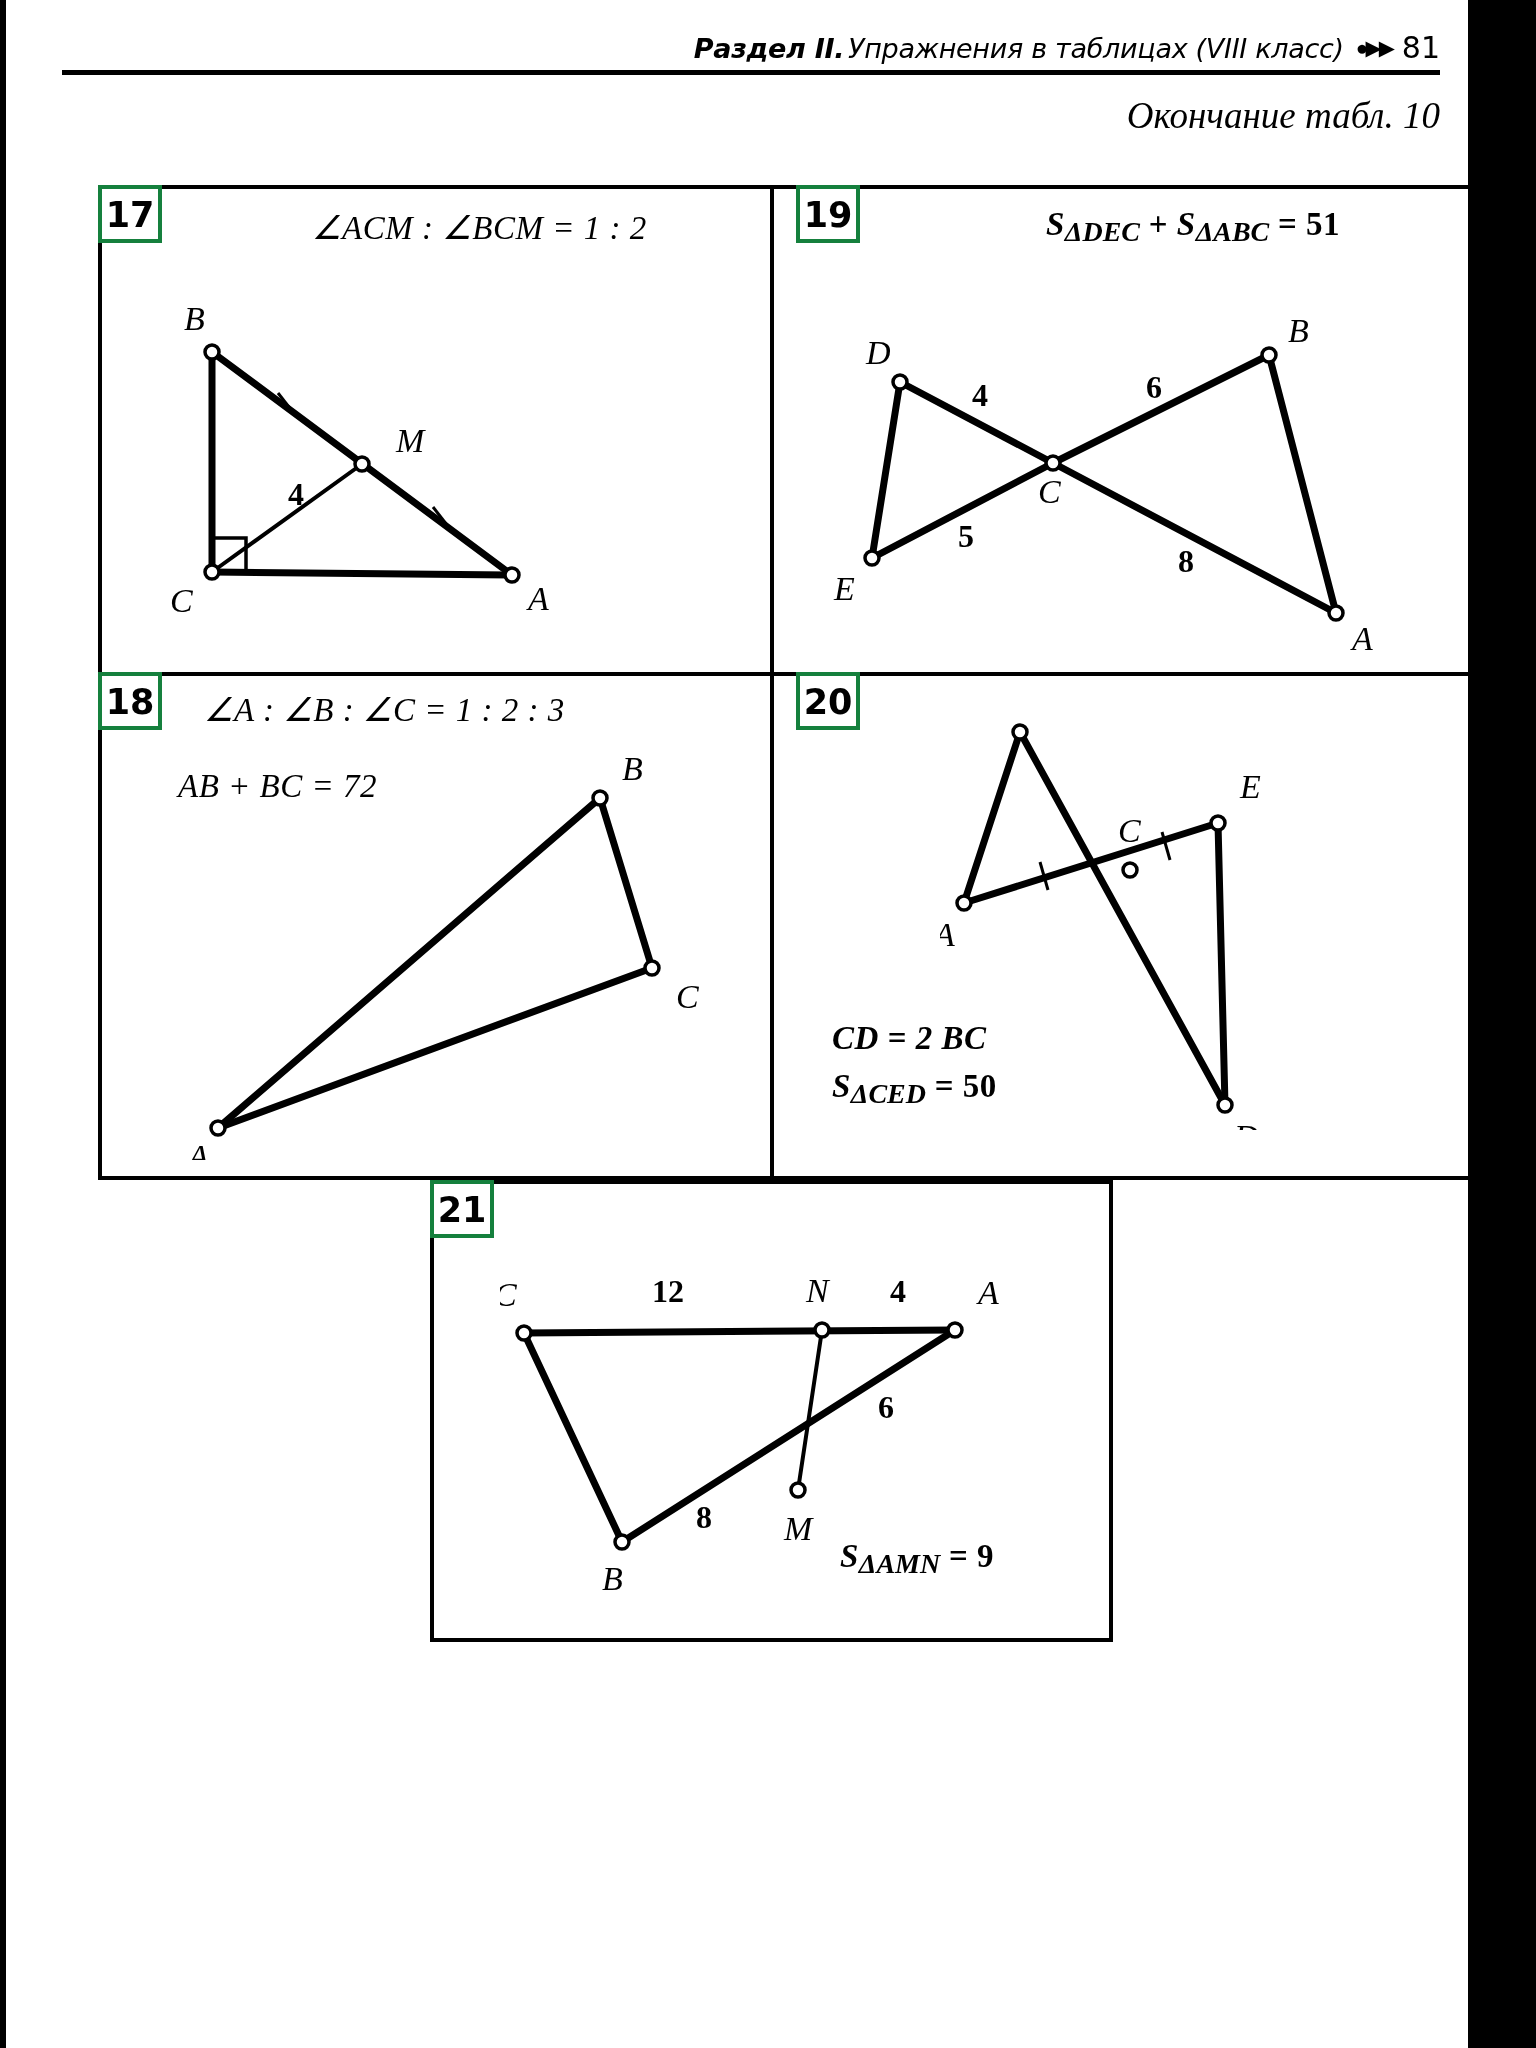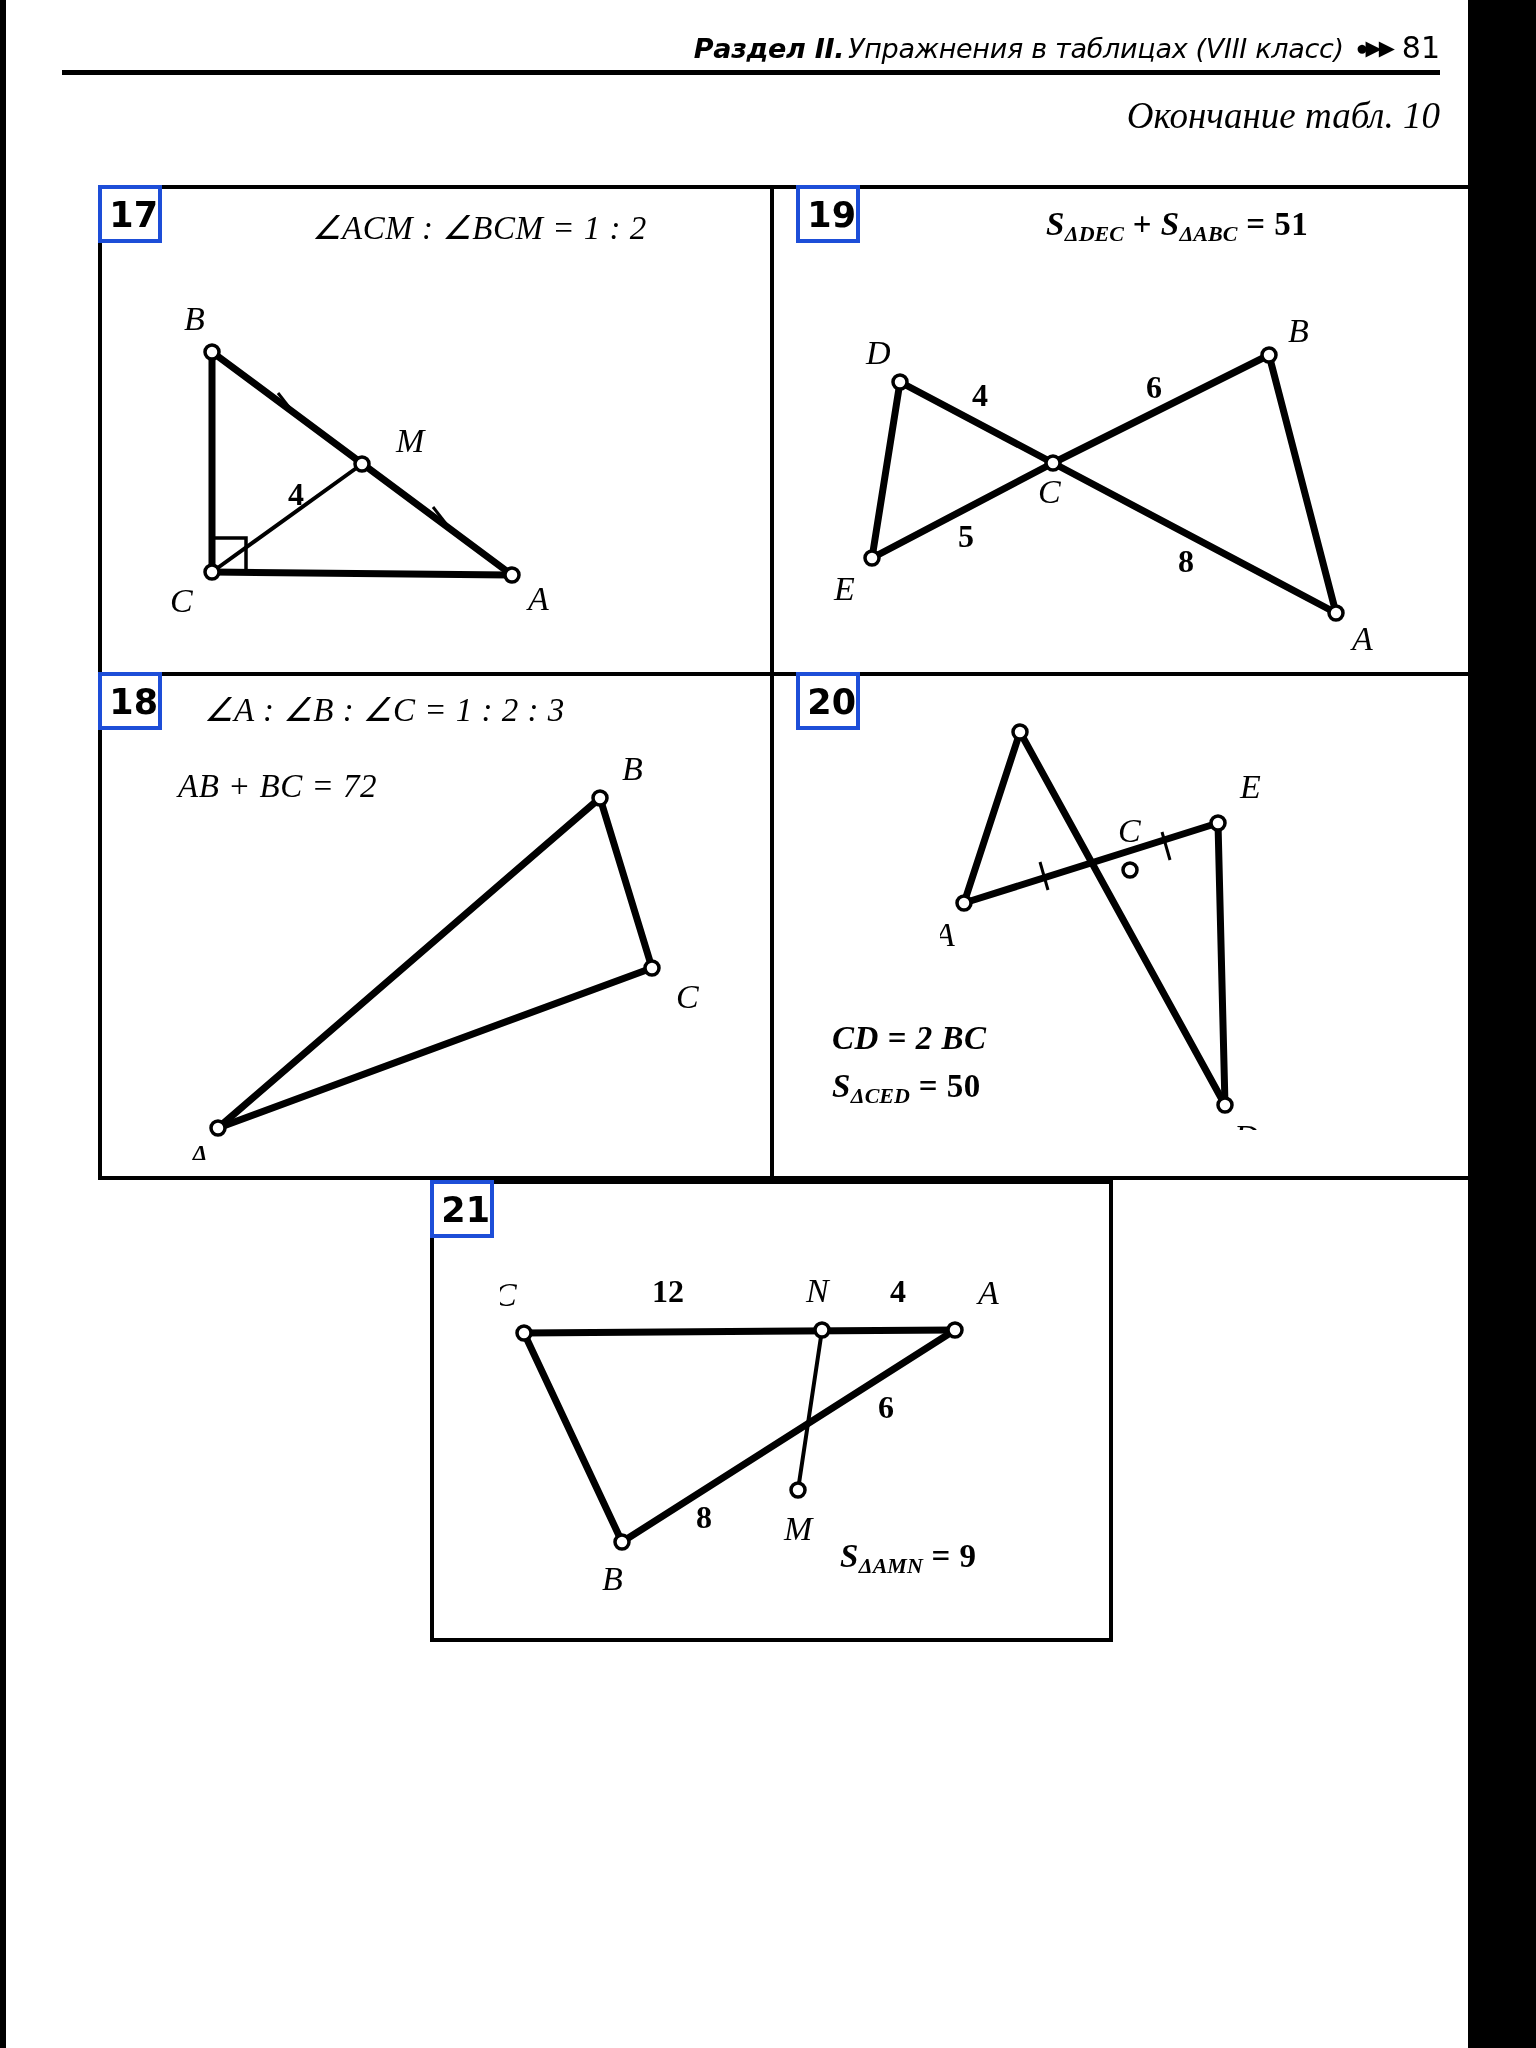--- a/index.html
+++ b/index.html
@@ -132,43 +132,43 @@
     width: 683px;
     height: 462px;
     box-sizing: border-box;
     border: 4px solid #000;
   }
 
   
   .num-box {
     position: absolute;
     box-sizing: border-box;
-    border: 4px solid #1d4ed8;
+    border: 4px solid #15803d;
     background: #ffffff;
     width: 64px;
     height: 58px;
     font-family: "DejaVu Sans", sans-serif;
     font-weight: bold;
     font-size: 35px;
     line-height: 52px;
-    text-align: right;
+    text-align: center;
     z-index: 5;
   }
 
   
   .formula {
     position: absolute;
     font-family: "Liberation Serif", serif;
     font-size: 33px;
     white-space: nowrap;
     letter-spacing: 0.5px;
   }
   .formula i { font-style: italic; }
   .formula .sub {
-    font-size: 22px;
+    font-size: 28px;
     vertical-align: -6px;
     font-style: italic;
     letter-spacing: 0;
   }
   .bold-math { font-weight: bold; }
 
   
   .geo {
     position: absolute;
   }

